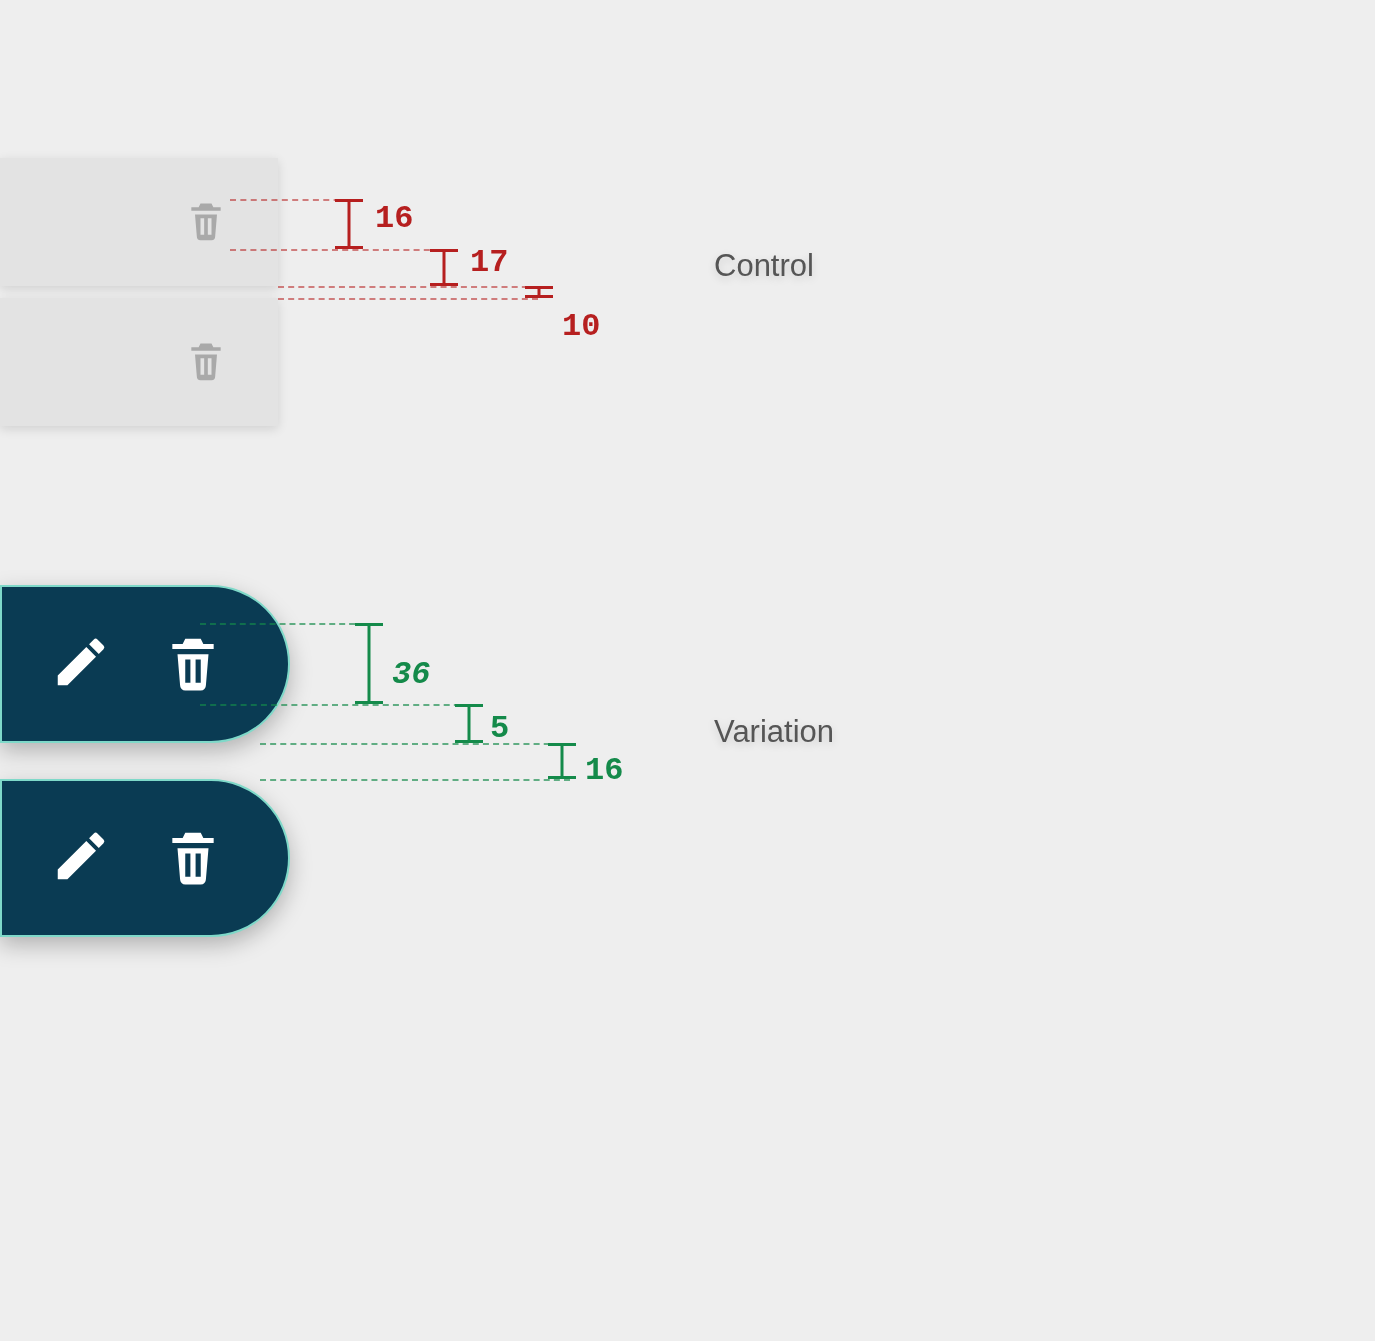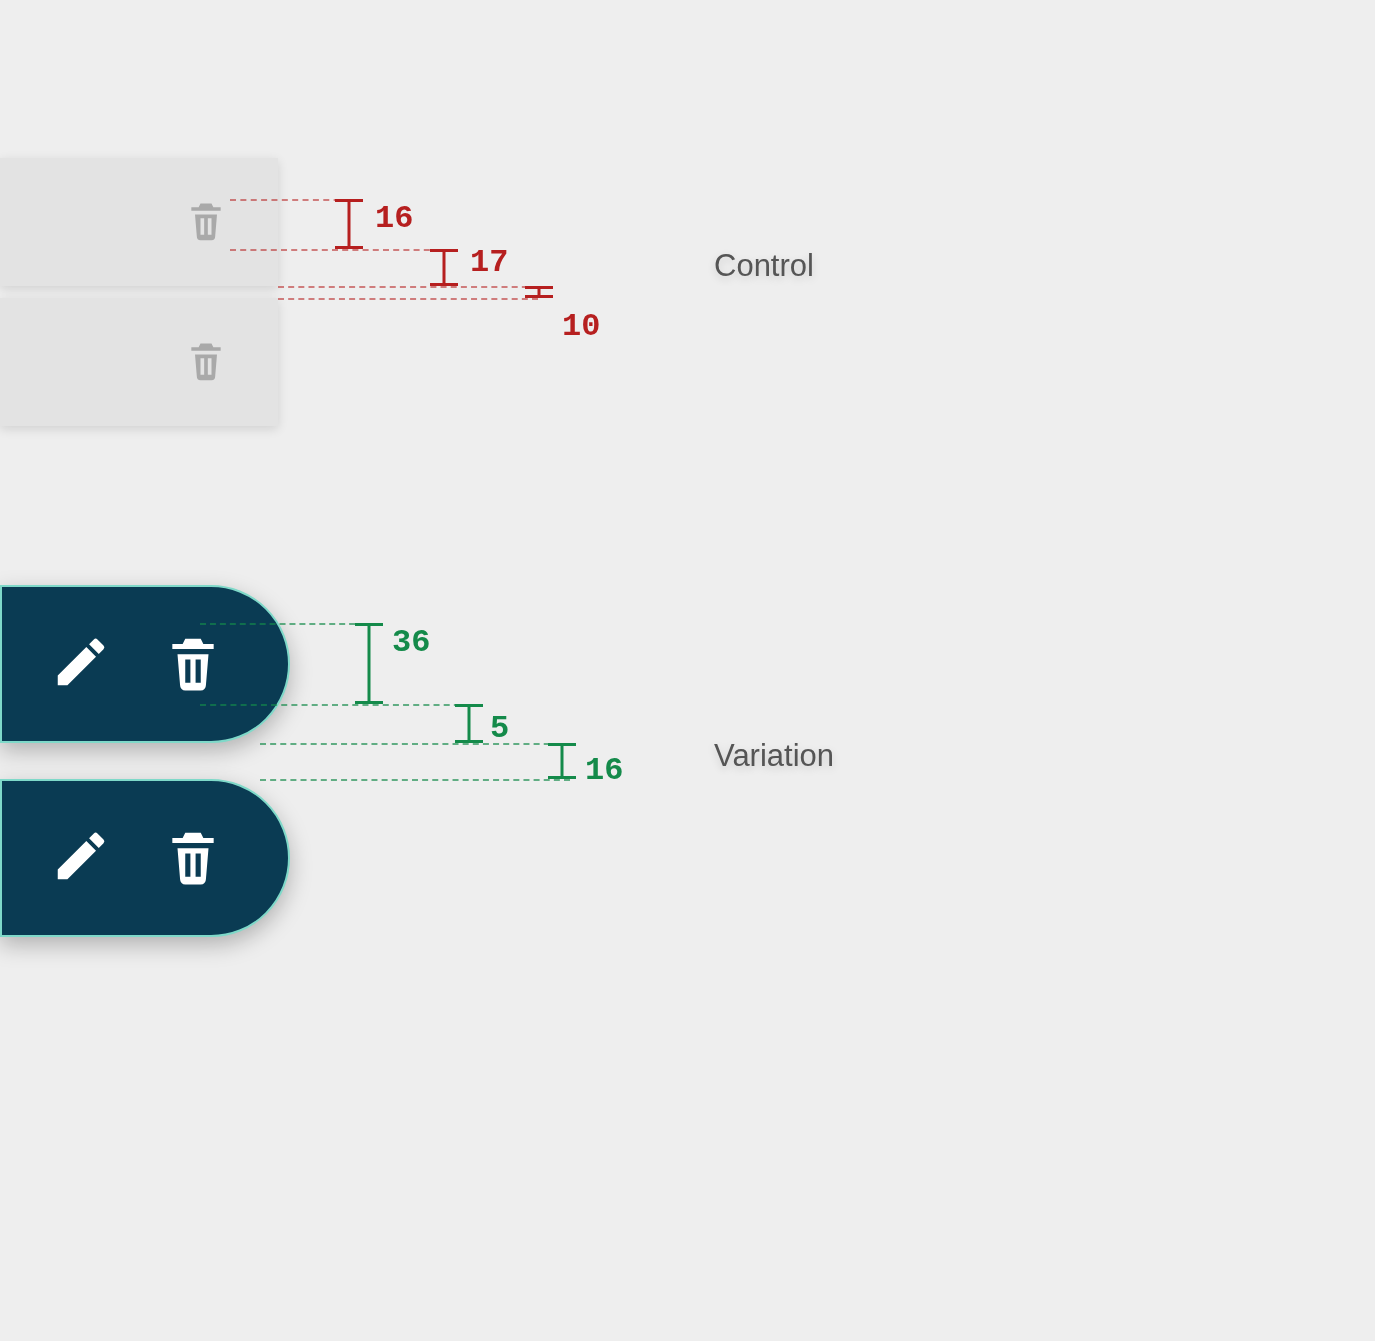--- a/index.html
+++ b/index.html
@@ -57,21 +57,21 @@
   .pencil-white svg * { fill: #ffffff; }
 
   
   .section-label {
     position: absolute;
     font-size: 31px;
     color: #555;
     text-shadow: 0 3px 8px rgba(0,0,0,0.15);
   }
   .section-label.control   { top: 248px; left: 714px; }
-  .section-label.variation { top: 738px; left: 714px; }
+  .section-label.variation { top: 714px; left: 714px; }
 
   
   .meas {
     position: absolute;
     font-family: "Courier New", monospace;
     font-weight: bold;
     font-size: 32px;
   }
   .meas.red   { color: #b61f1f; }
   .meas.green { color: #148a4a; }
@@ -183,17 +183,17 @@
 <div class="ibar green" style="top:623px; height:81px; left:355px;">
     <div class="stem"></div>
   </div>
 <div class="ibar green" style="top:704px; height:39px; left:455px;">
     <div class="stem"></div>
   </div>
 <div class="ibar green" style="top:743px; height:36px; left:548px;">
     <div class="stem"></div>
   </div>
 
-<div class="meas green" style="top:624px; left:392px;">36</div>
+<div class="meas green" style="top:656px; left:392px;font-style:italic;">36</div>
 <div class="meas green" style="top:710px; left:490px;">5</div>
 <div class="meas green" style="top:752px; left:585px;">16</div>
 
 <div class="section-label variation">Variation</div>
 
 </body></html>

